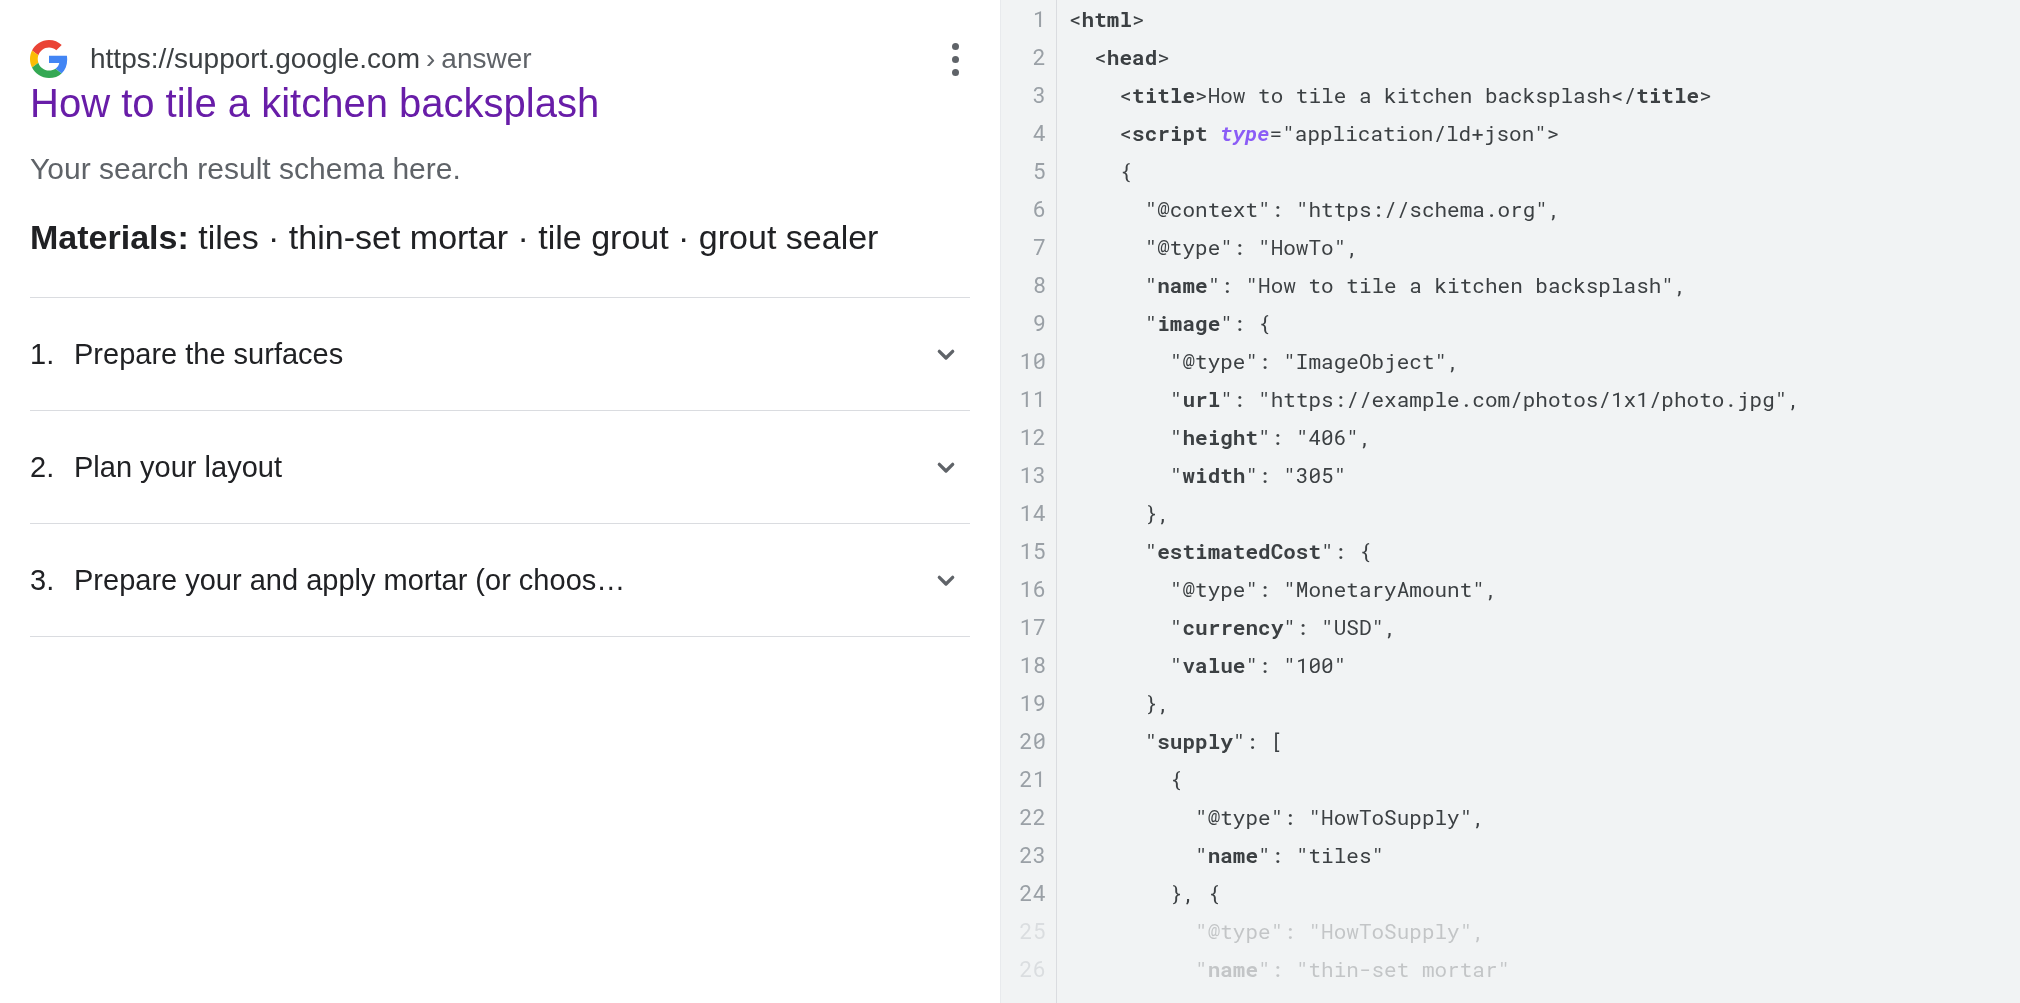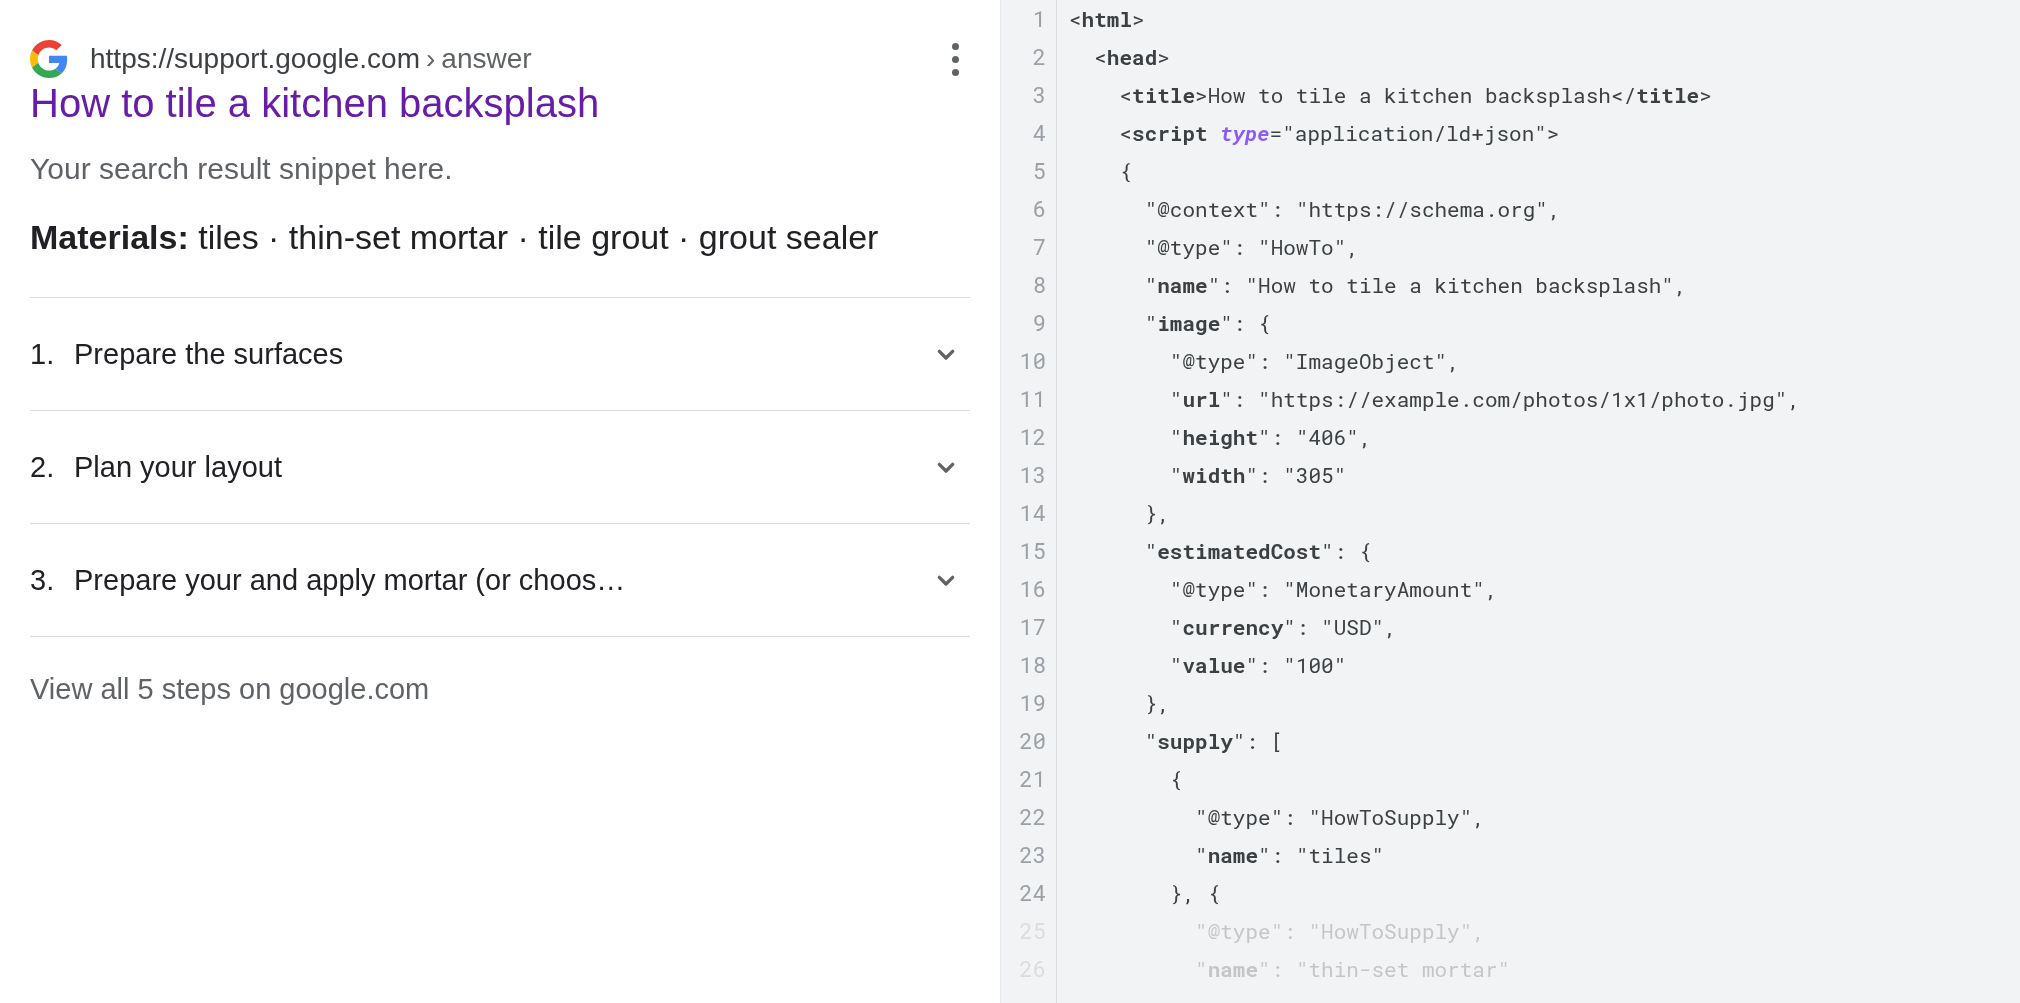--- a/index.html
+++ b/index.html
@@ -184,21 +184,21 @@
       </span>
       <div class="kebab">
         <span></span>
           <span></span>
           <span></span>
       </div>
     </div>
 
     <a href="#" class="title-link">How to tile a kitchen backsplash</a>
 
-    <div class="snippet">Your search result snippet here.</div>
+    <div class="snippet">Your search result schema here.</div>
 
     <div class="materials">
       <span class="label">Materials:</span>
       <span>tiles · thin-set mortar · tile grout · grout sealer</span>
     </div>
 
     <div class="step-list" id="steps-host">
         <div class="step-row">
           <span class="step-num">1.</span>
           <span class="step-title">Prepare the surfaces</span>
@@ -215,21 +215,20 @@
         </div>
         <div class="step-row">
           <span class="step-num">3.</span>
           <span class="step-title">Prepare your and apply mortar (or choos…</span>
           <svg width="32" height="32" viewBox="0 0 24 24" class="chev-down">
             <path d="M7 10l5 5 5-5" fill="none" stroke="#5f6368" stroke-width="2.5" stroke-linecap="round" stroke-linejoin="round"></path>
           </svg>
         </div>
       </div>
 
-    <div class="view-all">View all 5 steps on google.com</div>
 
   </div>
 
   <div class="right">
     <div class="gutter" id="gutter-host">
         <div class="gutter-line">1</div>
         <div class="gutter-line">2</div>
         <div class="gutter-line">3</div>
         <div class="gutter-line">4</div>
         <div class="gutter-line">5</div>

